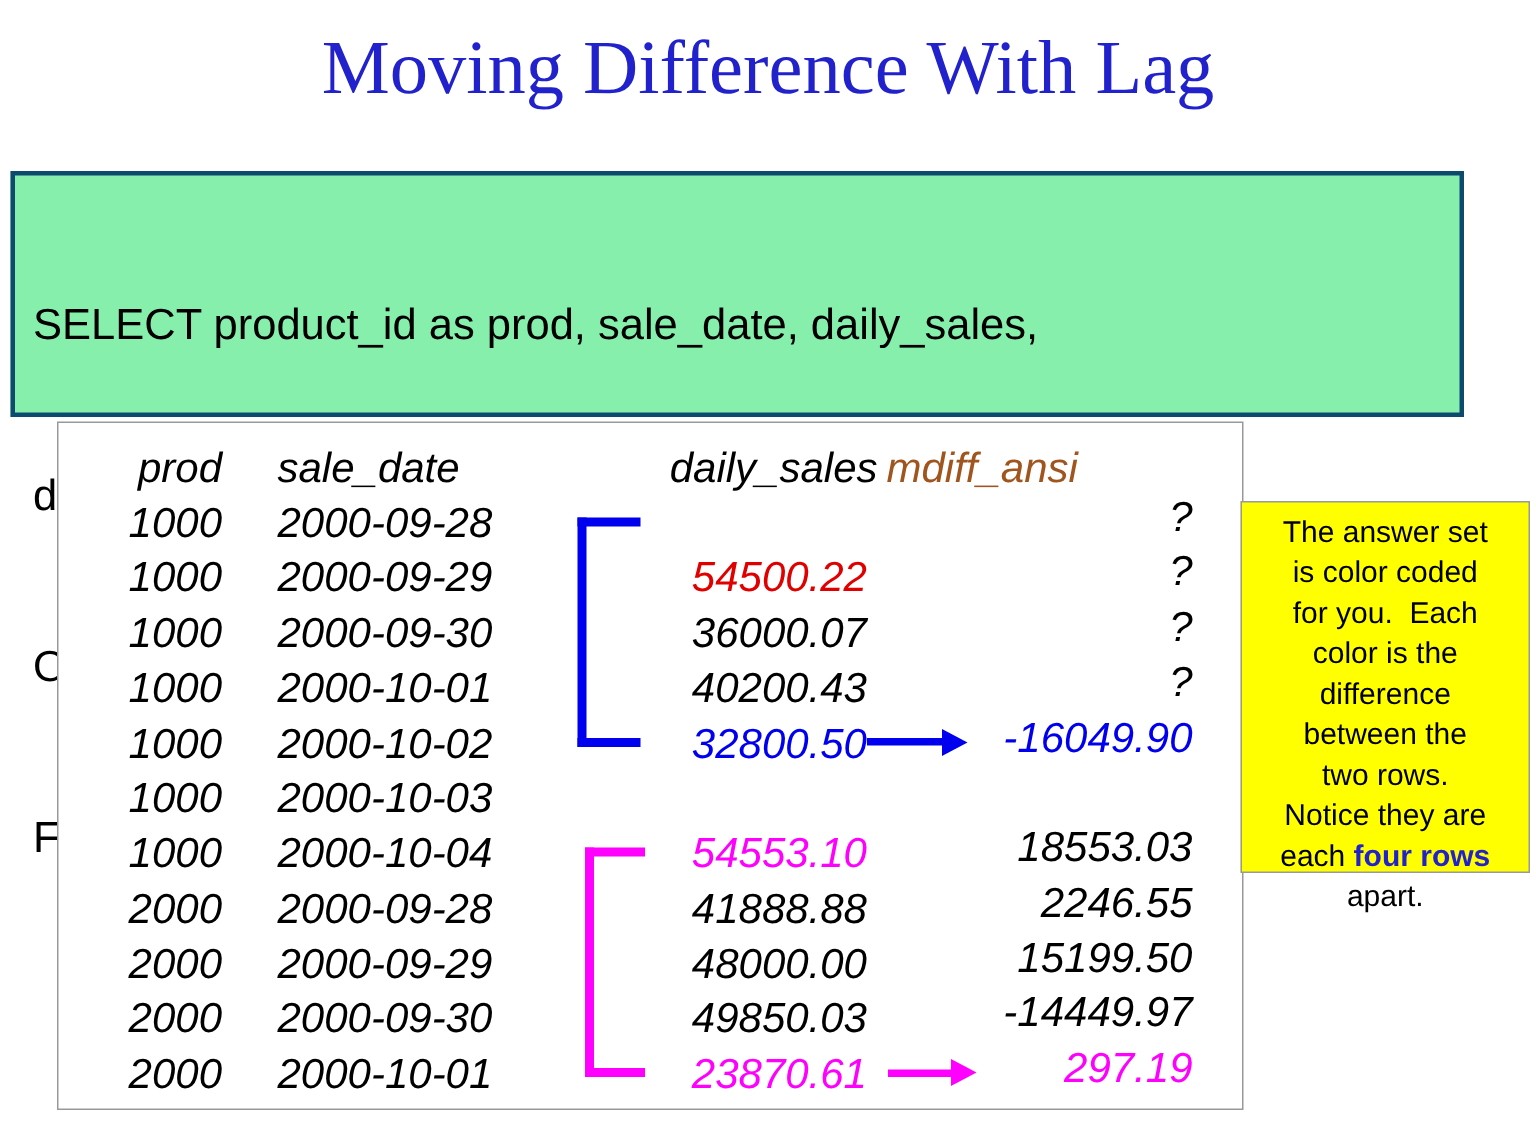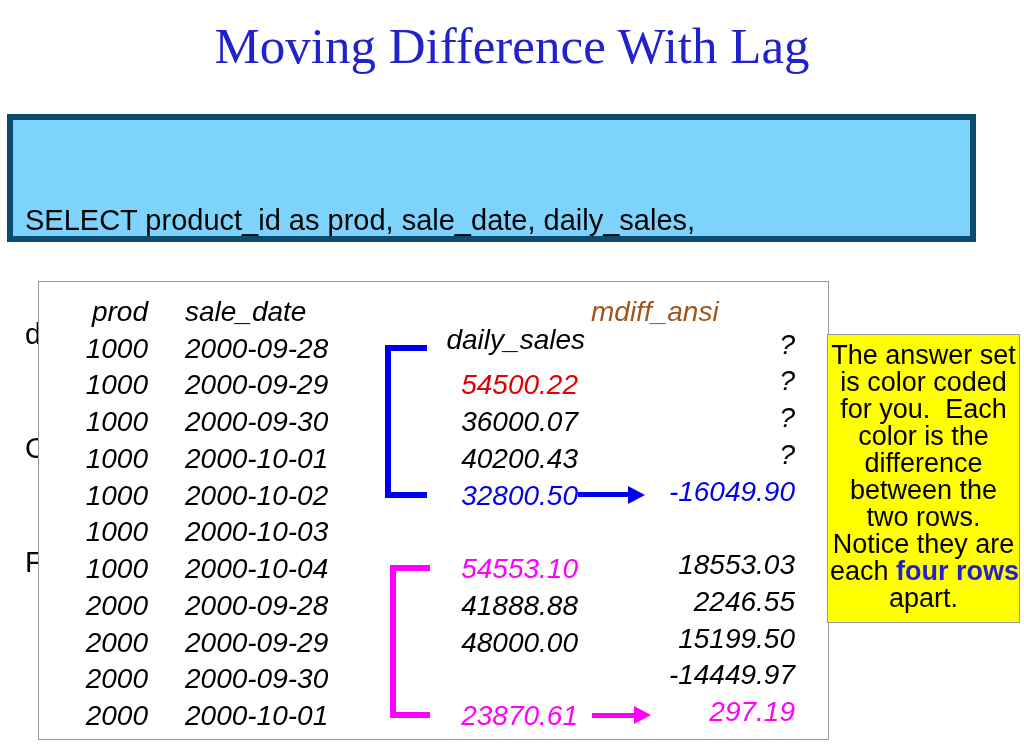--- a/index.html
+++ b/index.html
@@ -18,58 +18,58 @@
     font-family:"Liberation Sans",sans-serif;color:#000;
   }
   
   #title{
     position:absolute;top:16px;left:0;right:0;text-align:center;
     font-family:"Liberation Serif",serif;font-size:51px;line-height:60px;
     color:var(--title_blue);
   }
   
   #sql-box{
-    position:absolute;left:7px;top:114px;width:969px;height:128px;
-    border:6px solid #0c4a6e;box-sizing:border-box;background:#7dd3fc;
+    position:absolute;left:7px;top:114px;width:969px;height:164px;
+    border:3px solid #0c4a6e;box-sizing:border-box;background:#86efac;
     padding:5px 0 0 12px;font-size:29px;line-height:38px;white-space:pre;
   }
   .red{color:var(--data_red);}
   
   #table-box{
     position:absolute;left:38px;top:281px;width:791px;height:459px;
     border:1px solid #999;box-sizing:border-box;background:#fff;
   }
   .t-row{position:absolute;left:0;width:812px;height:37px;font-style:italic;}
   .cell{position:absolute;font-size:28px;line-height:37px;white-space:pre;}
   .cell-prod{left:50px;width:98px;text-align:right;}
   .cell-date{left:185px;width:220px;text-align:left;}
   .cell-sales{left:420px;width:158px;text-align:right;}
   .cell-mdiff{left:620px;width:175px;text-align:right;margin-top:-4px;}
-  .hdr-sales{left:420px;width:165px;text-align:right;margin-top:28px;}
+  .hdr-sales{left:420px;width:165px;text-align:right;}
   .hdr-mdiff{left:591px;width:175px;text-align:left;}
   .c-black{color:var(--text_black);}
   .c-blue{color:var(--data_blue);}
   .c-red{color:var(--data_red);}
   .c-magenta{color:var(--data_magenta);}
   .c-brown{color:var(--header_brown);}
   
   .bracket{
     position:absolute;box-sizing:border-box;
     border-left:6px solid currentColor;border-top:6px solid currentColor;border-bottom:6px solid currentColor;
   }
   .arrow-line{position:absolute;height:5px;background:currentColor;}
   .arrow-head{
     position:absolute;width:0;height:0;
     border-left:17px solid currentColor;border-top:9px solid transparent;border-bottom:9px solid transparent;
   }
   
   #note-box{
-    position:absolute;left:827px;top:334px;width:193px;height:289px;box-sizing:border-box;
+    position:absolute;left:827px;top:334px;width:193px;height:248px;box-sizing:border-box;
     background:var(--note_bg);border:1px solid #999;
-    padding:7px 2px;text-align:center;font-size:27px;line-height:27px;color:#000;
+    padding:7px 2px;text-align:center;font-size:20px;line-height:27px;color:#000;
   }
   .note-line{white-space:pre;}
   .note-hl{color:var(--note_highlight_blue);font-weight:bold;}
 </style>
 </head>
 <body>
 
 <div id="slide">
 
   <div id="title">Moving Difference With Lag</div>
@@ -138,20 +138,21 @@
     </div>
       <div class="t-row" style="top: 623.5px;">
       <div class="cell cell-prod">2000</div>
       <div class="cell cell-date">2000-09-29</div>
       <div class="cell cell-sales c-black">48000.00</div>
       <div class="cell cell-mdiff c-black">15199.50</div>
     </div>
       <div class="t-row" style="top: 660.25px;">
       <div class="cell cell-prod">2000</div>
       <div class="cell cell-date">2000-09-30</div>
+      <div class="cell cell-sales c-black">49850.03</div>
       <div class="cell cell-mdiff c-black">-14449.97</div>
     </div>
       <div class="t-row" style="top: 697px;">
       <div class="cell cell-prod">2000</div>
       <div class="cell cell-date">2000-10-01</div>
       <div class="cell cell-sales c-magenta">23870.61</div>
       <div class="cell cell-mdiff c-magenta">297.19</div>
     </div>
     </div>
   <div id="annotations-host">

